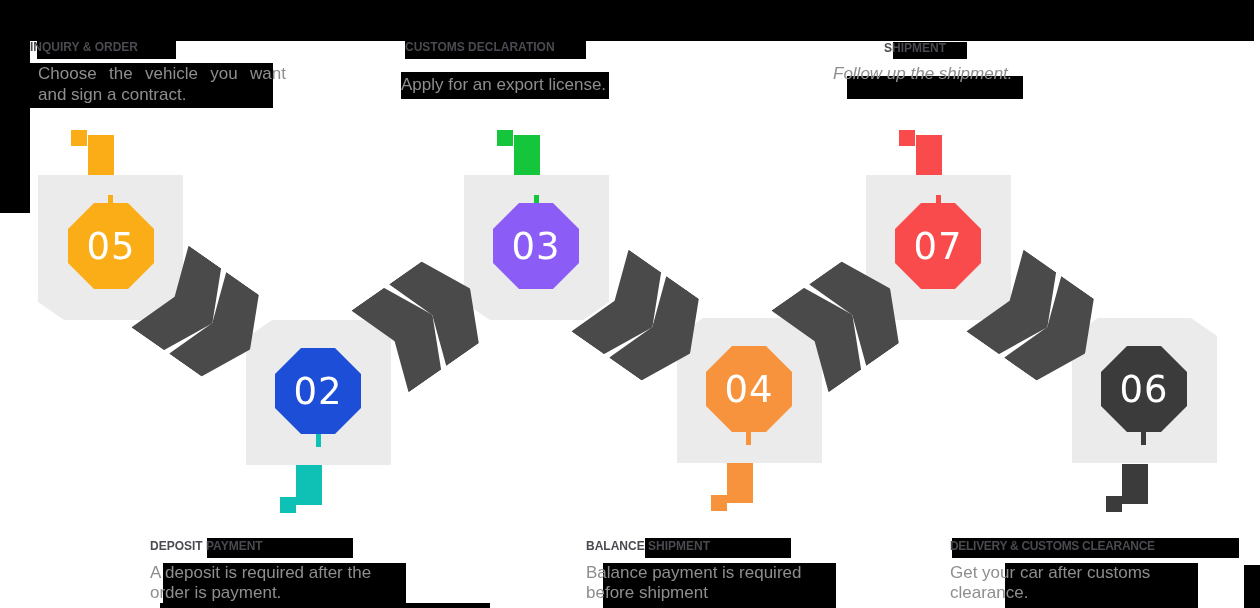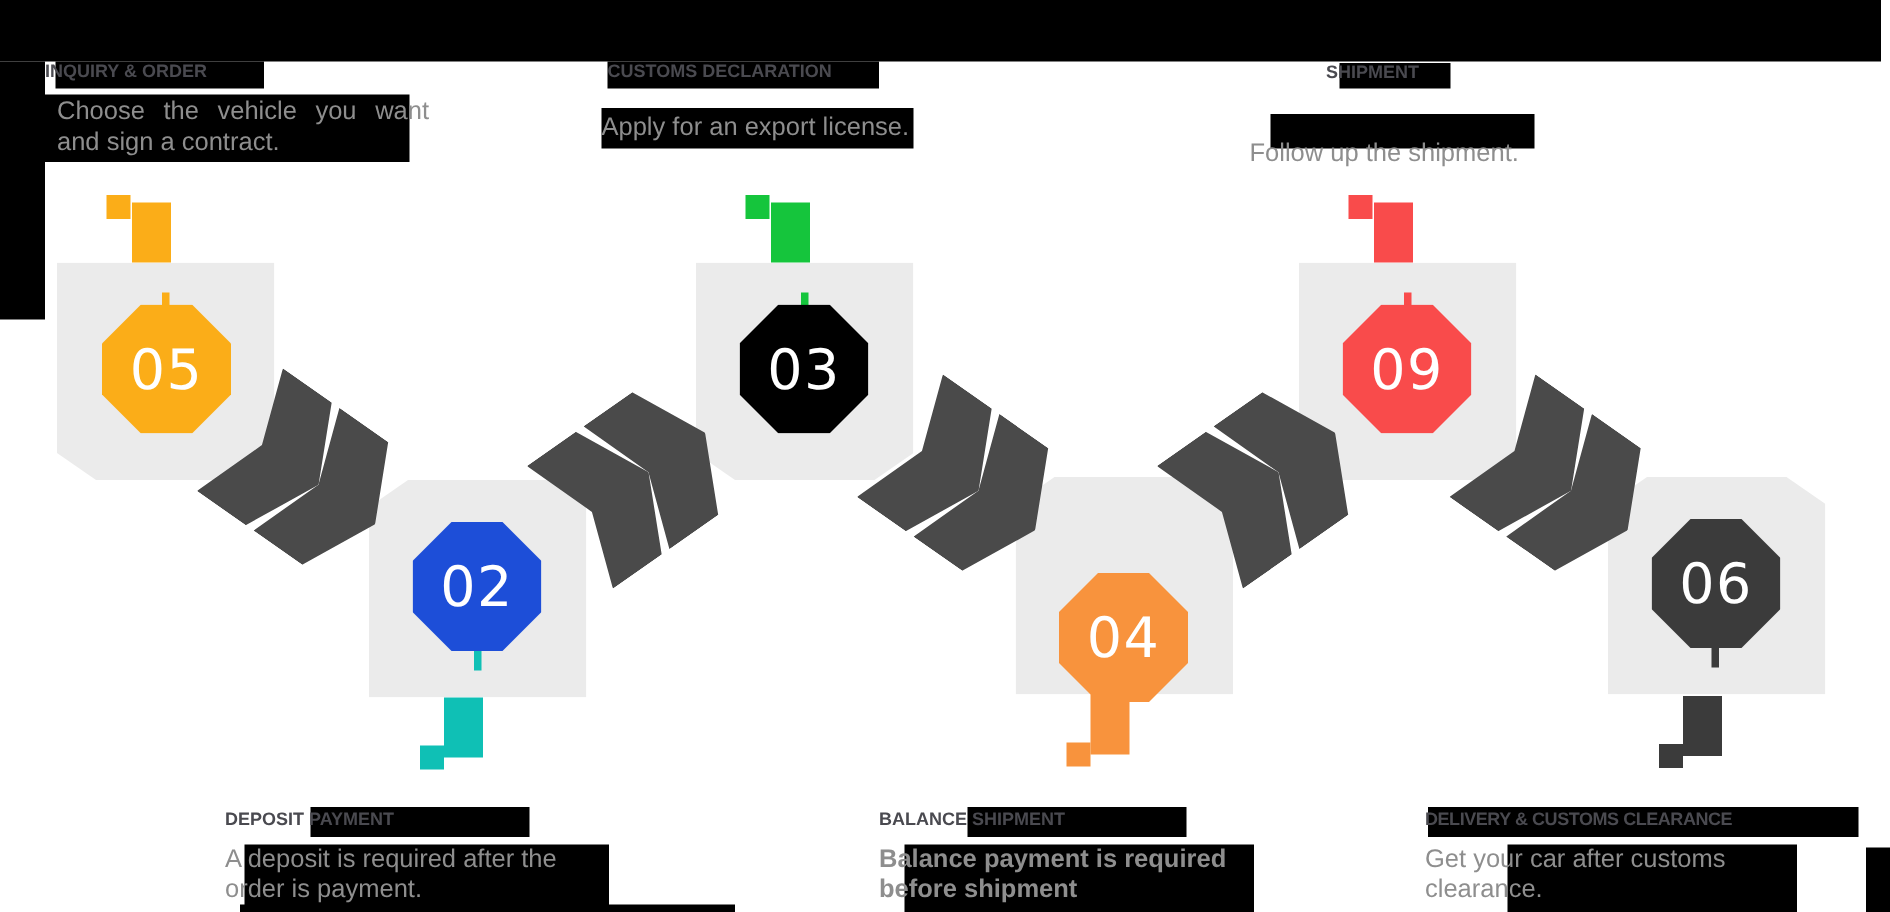--- a/index.html
+++ b/index.html
@@ -81,28 +81,28 @@
     <div class="chev c1"></div>
     <div class="chev c2"></div>
   </div>
 
   <div class="badge" style="left: 68px; top: 203px; background-color: rgb(251, 173, 24);">
     <span class="num">05</span>
     </div>
   <div class="badge" style="left: 275px; top: 348px; background-color: #1d4ed8;">
     <span class="num">02</span>
     </div>
-  <div class="badge" style="left: 493px; top: 203px; background-color: #000000;">
+  <div class="badge" style="left: 493px; top: 203px; background-color: #8b5cf6;">
     <span class="num">03</span>
     </div>
-  <div class="badge" style="left: 706px; top: 346px; background-color: rgb(248, 147, 61); margin-top: 36px;">
+  <div class="badge" style="left: 706px; top: 346px; background-color: rgb(248, 147, 61);">
     <span class="num">04</span>
     </div>
   <div class="badge" style="left: 895px; top: 203px; background-color: rgb(249, 75, 75);">
-    <span class="num">09</span>
+    <span class="num">07</span>
     </div>
   <div class="badge" style="left: 1101px; top: 346px; background-color: rgb(59, 59, 59);">
     <span class="num">06</span>
     </div>
 
   <div class="flag-part" style="left: 71px; top: 130px; width: 16px; height: 16px; background-color: rgb(251, 173, 24);"></div>
   <div class="flag-part" style="left: 88px; top: 135px; width: 26px; height: 40px; background-color: rgb(251, 173, 24);"></div>
   <div class="flag-part" style="left: 108px; top: 195px; width: 5px; height: 13px; background-color: rgb(251, 173, 24);"></div>
 
   <div class="flag-part" style="left: 497px; top: 130px; width: 16px; height: 16px; background-color: rgb(21, 197, 60);"></div>
@@ -130,32 +130,32 @@
     <div class="jline">Choose the vehicle you want</div>
     <div>and sign a contract.</div>
   </div>
 
   <div class="title" style="left:405px;top:40px;">CUSTOMS DECLARATION</div>
   <div class="desc" style="left:401px;top:74px;">
     <div>Apply for an export license.</div>
   </div>
 
   <div class="title" style="left:884px;top:41px;">SHIPMENT</div>
-  <div class="desc" style="left:833px;top:91px;">
+  <div class="desc" style="left:833px;top:63px;font-style:italic;">
     <div>Follow up the shipment.</div>
   </div>
 
   <div class="title center" style="left:150px;top:539px;width:270px;">DEPOSIT PAYMENT</div>
   <div class="desc center" style="left:150px;top:563px;width:270px;line-height:20px;">
     <div>A deposit is required after the</div>
     <div>order is payment.</div>
   </div>
 
   <div class="title center" style="left:586px;top:539px;width:270px;">BALANCE SHIPMENT</div>
-  <div class="desc center" style="left:586px;top:563px;width:270px;line-height:20px;font-weight:bold;">
+  <div class="desc center" style="left:586px;top:563px;width:270px;line-height:20px;">
     <div>Balance payment is required</div>
     <div>before shipment</div>
   </div>
 
   <div class="title center" style="left:950px;top:539px;width:292px;letter-spacing:-0.3px;">DELIVERY &amp; CUSTOMS CLEARANCE</div>
   <div class="desc center" style="left:950px;top:563px;width:292px;line-height:20px;">
     <div>Get your car after customs</div>
     <div>clearance.</div>
   </div>
 

